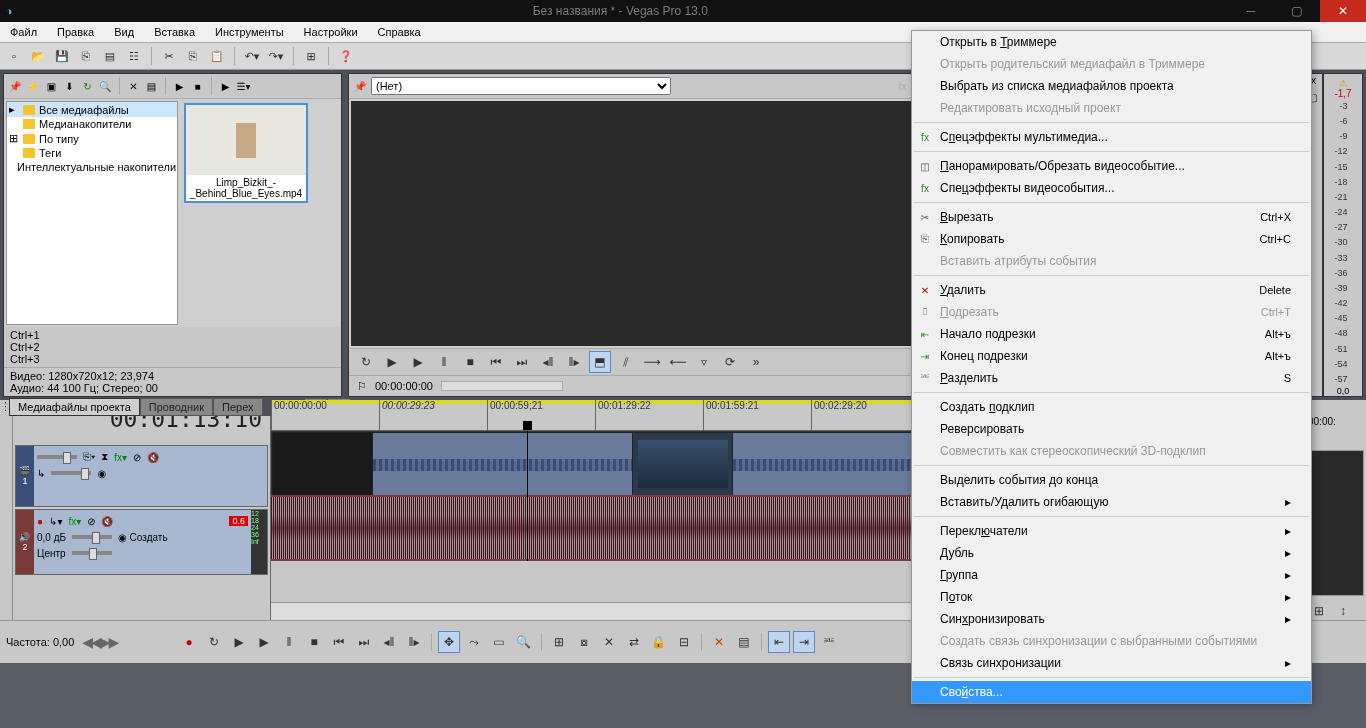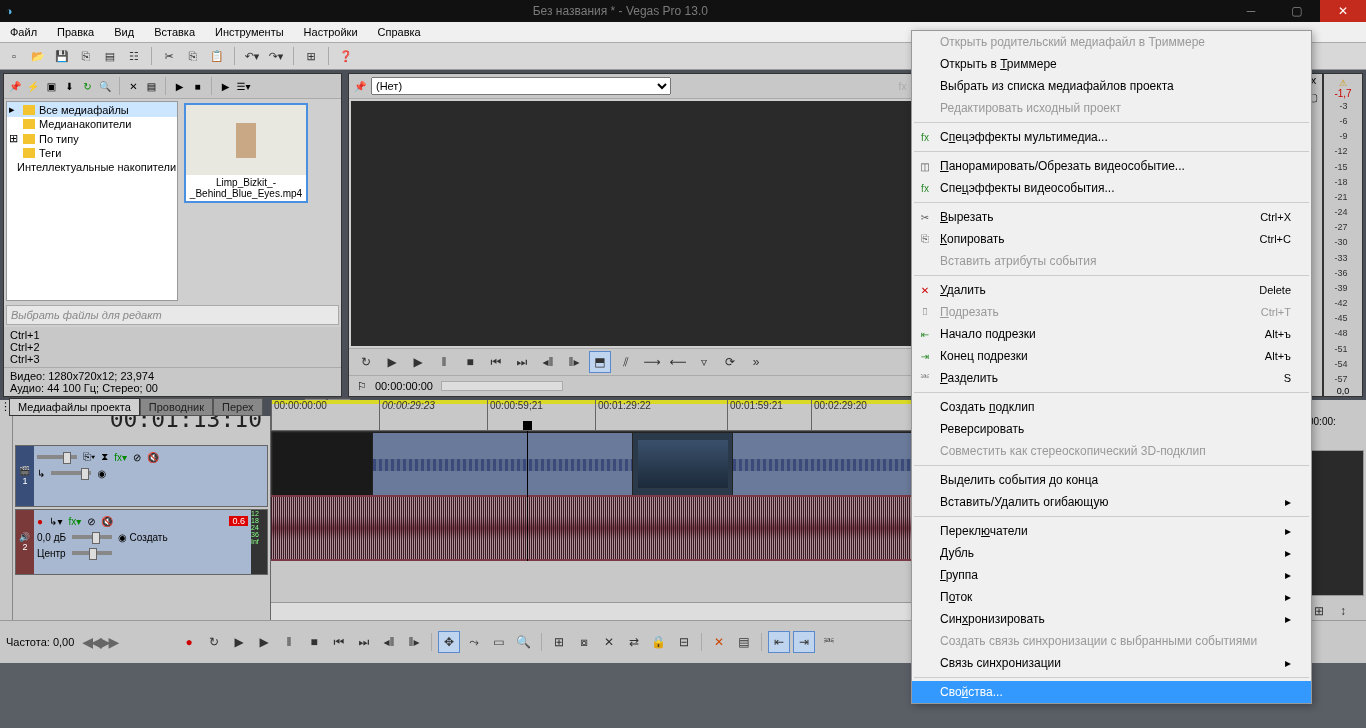--- a/index.html
+++ b/index.html
@@ -191,21 +191,20 @@
       </div>
       <div class="media-grid">
         <div class="thumb">
           <div class="thumb-img">
               <div class="person"></div>
             </div>
           <div class="thumb-cap">Limp_Bizkit_-_Behind_Blue_Eyes.mp4</div>
         </div>
       </div>
     </div>
-    <div class="searchbox">Выбрать файлы для редакт</div>
     <div style="background:#c8c8c8;padding:2px 6px;font-size:11px">
       <div>Ctrl+1</div>
         <div>Ctrl+2</div>
         <div>Ctrl+3</div>
     </div>
     <div class="media-foot">
       <div>Видео: 1280x720x12; 23,974</div>
         <div>Аудио: 44 100 Гц; Стерео; 00</div>
     </div>
   </div>
@@ -376,21 +375,21 @@
         </div>
     </div>
   </div>
   <div class="tl-right">
     <div class="ruler" id="ruler">
       <div class="yellow-loop"></div>
     <div class="tick" style="left: 0px;">00:00:00:00</div>
         <div class="tick" style="left: 108px; font-style: italic;">00:00:29:23</div>
         <div class="tick" style="left: 216px;">00:00:59;21</div>
         <div class="tick" style="left: 324px;">00:01:29:22</div>
-        <div class="tick" style="left: 432px; margin-left: 24px;">00:01:59:21</div>
+        <div class="tick" style="left: 432px;">00:01:59:21</div>
         <div class="tick" style="left: 540px;">00:02:29:20</div>
       </div>
     <div class="tracks">
       <div class="video-track">
         <div class="clip-v dark" style="left:0;width:100px"></div>
         <div class="clip-v" style="left:100px;width:260px">
             <div class="wavy"></div>
           </div>
         <div class="clip-v thumb-clip" style="left:360px;width:100px">
             <div class="mini"></div>
@@ -450,25 +449,25 @@
     <div class="pb" style="color:#c40">✕</div>
     <div class="pb">▤</div>
     <div class="tb-sep"></div>
     <div class="pb active">⇤</div>
     <div class="pb active">⇥</div>
     <div class="pb">⎃</div>
   </div>
 </div>
 
 <div class="ctx" id="ctx">
+    <div class="ctx-item">
+      <span>Открыть в <u>Т</u>риммере</span>
+    </div>
     <div class="ctx-item dis">
       <span>Открыть родительский медиафайл в Триммере</span>
-    </div>
-    <div class="ctx-item">
-      <span>Открыть в <u>Т</u>риммере</span>
     </div>
     <div class="ctx-item">
       <span>Выбрать из списка медиафайлов проекта</span>
     </div>
     <div class="ctx-item dis">
       <span>Редактировать исходный проект</span>
     </div>
     <div class="ctx-sep"></div>
     <div class="ctx-item">
       <span class="ic" style="color:#2a8a2a">fx</span>

